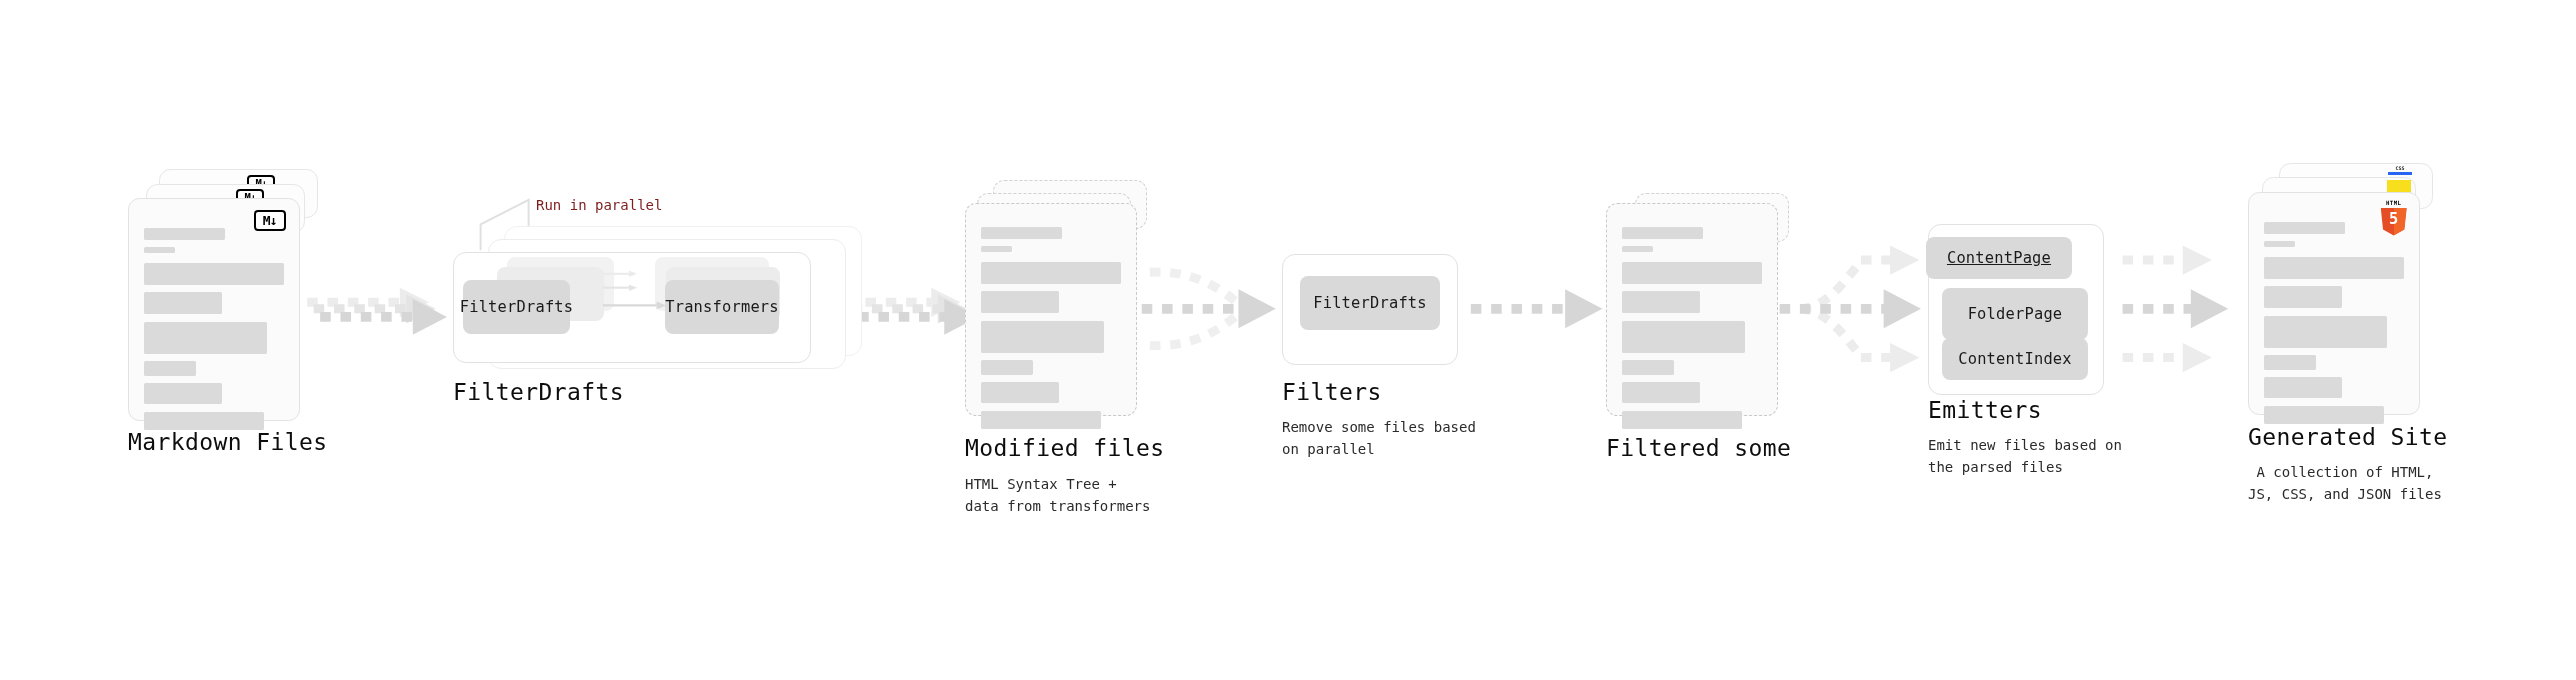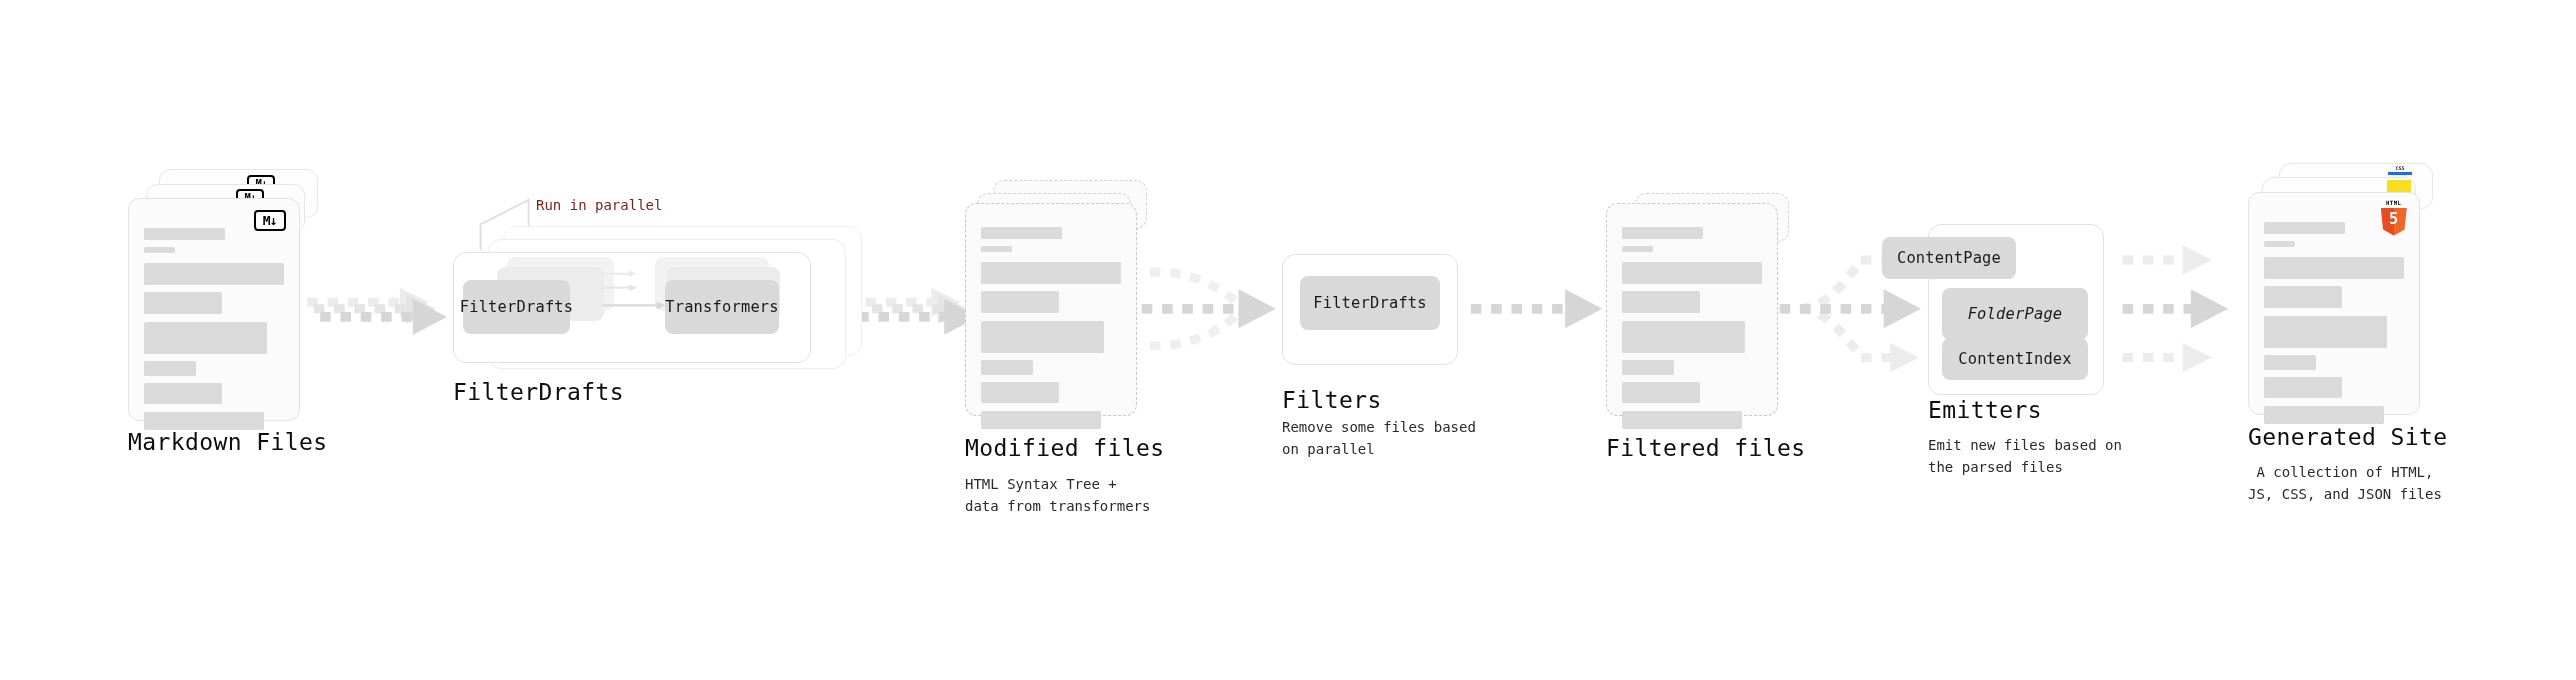--- a/index.html
+++ b/index.html
@@ -262,43 +262,43 @@
       <div class="bar" style="width:86%;  height:18px;"></div>
     </div>
   </div>
   <div class="title" style="left:965px; top:435px;">Modified files</div>
   <div class="subtitle" style="left:965px; top:474px;">HTML Syntax Tree +
 data from transformers</div>
 
   <div class="procbox" style="left:1282px; top:254px; width:176px; height:111px;">
   </div>
   <div class="chip" style="position:absolute; left:1300px; top:276px; width:140px; height:54px;">FilterDrafts</div>
-  <div class="title" style="left:1282px; top:379px;margin-top:8px;">Filters</div>
+  <div class="title" style="left:1282px; top:379px;">Filters</div>
   <div class="subtitle" style="left:1282px; top:417px;">Remove some files based
 on parallel</div>
 
   <div class="ghost dashed" style="left:1635px; top:193px; width:154px; height:49px;"></div>
   <div class="doc dashed" style="left:1606px; top:203px; width:172px; height:213px;">
     <div class="lines" style="top:23px;">
       <div class="bar" style="width:58%;  height:12.2px;"></div>
       <div class="bar" style="width:22%;  height:5.7px; margin-bottom:9.8px;"></div>
       <div class="bar" style="width:100%; height:22px;"></div>
       <div class="bar" style="width:56%;  height:22px;"></div>
       <div class="bar" style="width:88%;  height:32.5px;"></div>
       <div class="bar" style="width:37%;  height:14.6px;"></div>
       <div class="bar" style="width:56%;  height:21px;"></div>
       <div class="bar" style="width:86%;  height:18px;"></div>
     </div>
   </div>
-  <div class="title" style="left:1606px; top:435px;">Filtered files</div>
+  <div class="title" style="left:1606px; top:435px;">Filtered some</div>
 
   <div class="procbox" style="left:1928px; top:224px; width:176px; height:171px;">
   </div>
-  <div class="chip" style="position:absolute; left:1882px; top:237px; width:134px; height:42px;">ContentPage</div>
-  <div class="chip" style="position:absolute; left:1942px; top:288px; width:146px; height:52px;font-style:italic;">FolderPage</div>
+  <div class="chip" style="position:absolute; left:1926px; top:237px; width:146px; height:42px;text-decoration:underline;">ContentPage</div>
+  <div class="chip" style="position:absolute; left:1942px; top:288px; width:146px; height:52px;">FolderPage</div>
   <div class="chip" style="position:absolute; left:1942px; top:338px; width:146px; height:42px;">ContentIndex</div>
   <div class="title" style="left:1928px; top:397px;">Emitters</div>
   <div class="subtitle" style="left:1928px; top:435px;">Emit new files based on
 the parsed files</div>
 
   <div class="ghost" style="left:2279px; top:163px; width:154px; height:46px;"></div>
   <div class="css-badge" style="left:2387px; top:166px;">
     <span class="cap">CSS</span>
     <span class="bar3"></span>
   </div>

